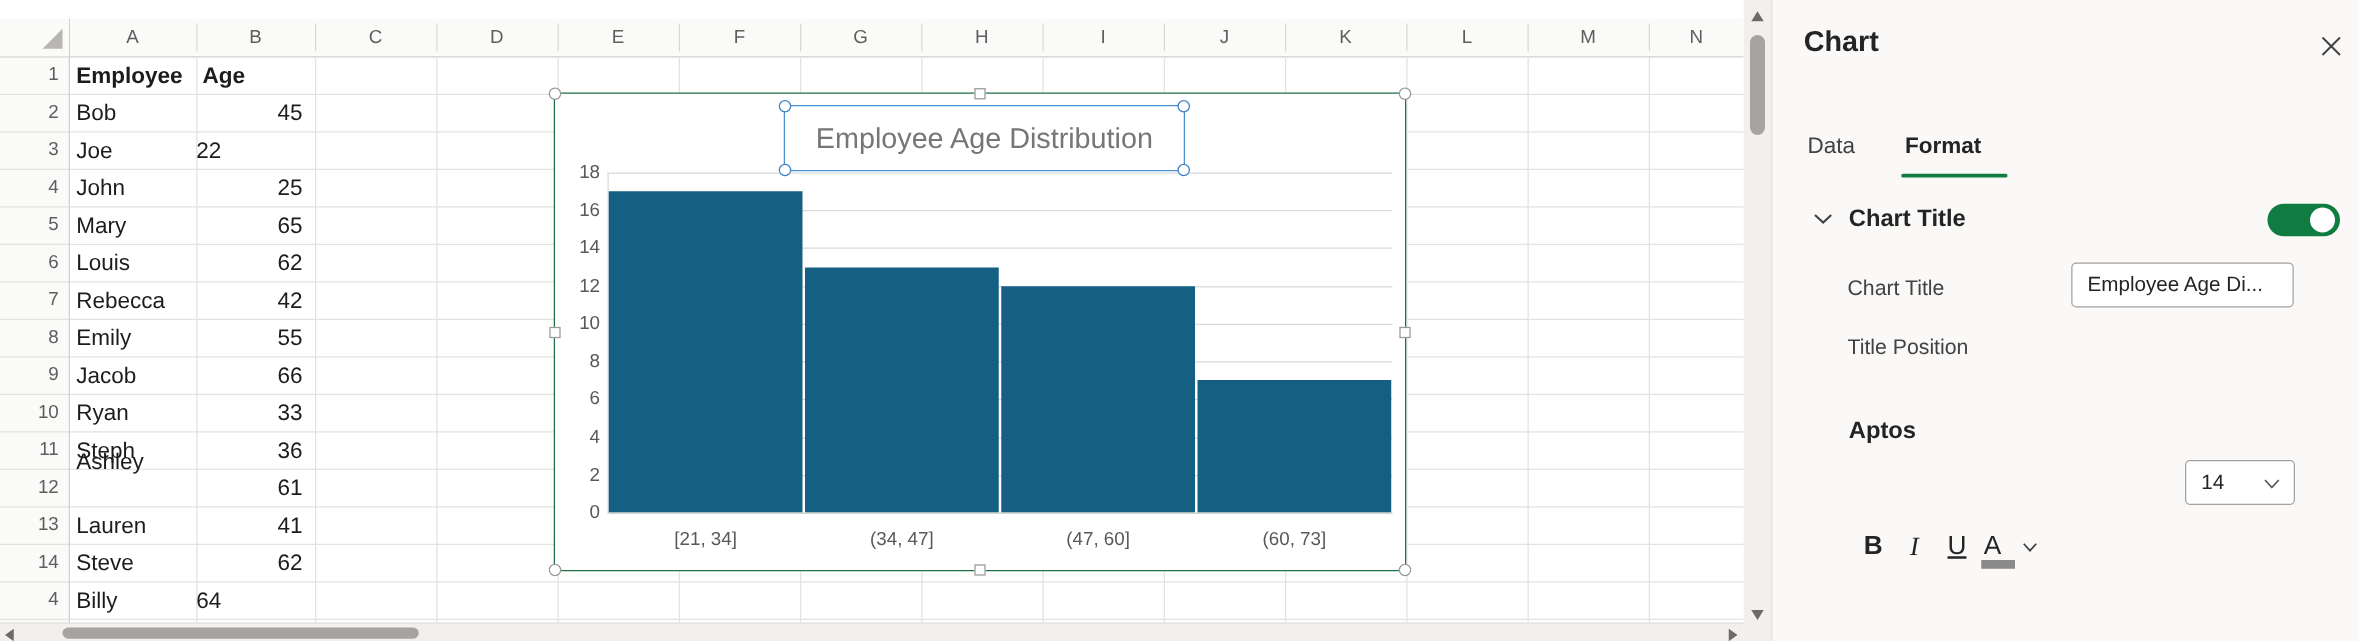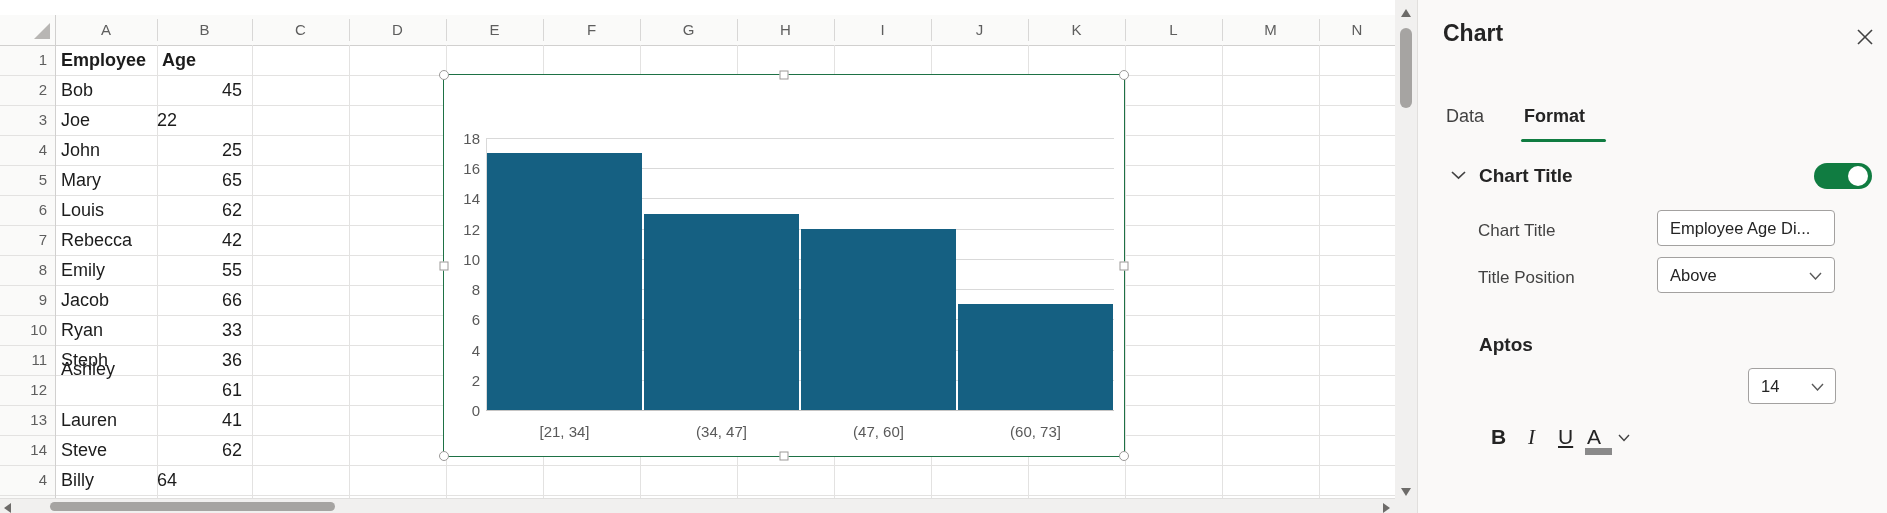--- a/index.html
+++ b/index.html
@@ -231,20 +231,27 @@
           <div class="bar" style="left:514px;top:229.2px;width:155px;height:105.8px;background:#156082;" title="(60, 73]: 7"></div>
         </div>
       <div class="abs" style="left:42px;top:335px;width:628px;height:1px;background:#c6c5c4;"></div>
       <div id="xlabs">
           <div class="xlab" style="left:120.5px;top:348px;">[21, 34]</div>
           <div class="xlab" style="left:277.5px;top:348px;">(34, 47]</div>
           <div class="xlab" style="left:434.5px;top:348px;">(47, 60]</div>
           <div class="xlab" style="left:591.5px;top:348px;">(60, 73]</div>
         </div>
 
+      <div class="titlebox">
+        <div class="t">Employee Age Distribution</div>
+        <div class="handle-b" style="left:0;top:0;"></div>
+        <div class="handle-b" style="left:100%;top:0;"></div>
+        <div class="handle-b" style="left:0;top:100%;"></div>
+        <div class="handle-b" style="left:100%;top:100%;"></div>
+      </div>
 
       <div class="handle-c" style="left:0;top:0;"></div>
       <div class="handle-c" style="left:100%;top:0;"></div>
       <div class="handle-c" style="left:0;top:100%;"></div>
       <div class="handle-c" style="left:100%;top:100%;"></div>
       <div class="handle-s" style="left:50%;top:0;"></div>
       <div class="handle-s" style="left:50%;top:100%;"></div>
       <div class="handle-s" style="left:0;top:50%;"></div>
       <div class="handle-s" style="left:100%;top:50%;"></div>
     </div>
@@ -278,26 +285,20 @@
     </svg>
     <div class="sechdr" style="left:61px;top:165px;">Chart Title</div>
     <div class="toggle">
         <div class="knob"></div>
       </div>
 
     <div class="flabel" style="left:60px;top:221px;">Chart Title</div>
     <div class="fbox" style="left:239px;top:210px;">Employee Age Di...</div>
 
     <div class="flabel" style="left:60px;top:268px;">Title Position</div>
-    <div class="fbox" style="left:239px;top:257px;">
-      <span>Above</span>
-      <svg style="position:absolute;right:12px;top:14px;" width="13" height="8">
-        <polyline points="1,1 6.5,7 12,1" fill="none" stroke="#5a5a5a" stroke-width="1.4"></polyline>
-      </svg>
-    </div>
 
     <div class="sechdr" style="left:61px;top:334px;">Aptos</div>
     <div class="fbox" style="left:330px;top:368px;width:88px;">
       <span>14</span>
       <svg style="position:absolute;right:11px;top:14px;" width="13" height="8">
         <polyline points="1,1 6.5,7 12,1" fill="none" stroke="#5a5a5a" stroke-width="1.4"></polyline>
       </svg>
     </div>
 
     <div class="stylebtn" style="left:73px;top:425px;font-weight:bold;">B</div>

